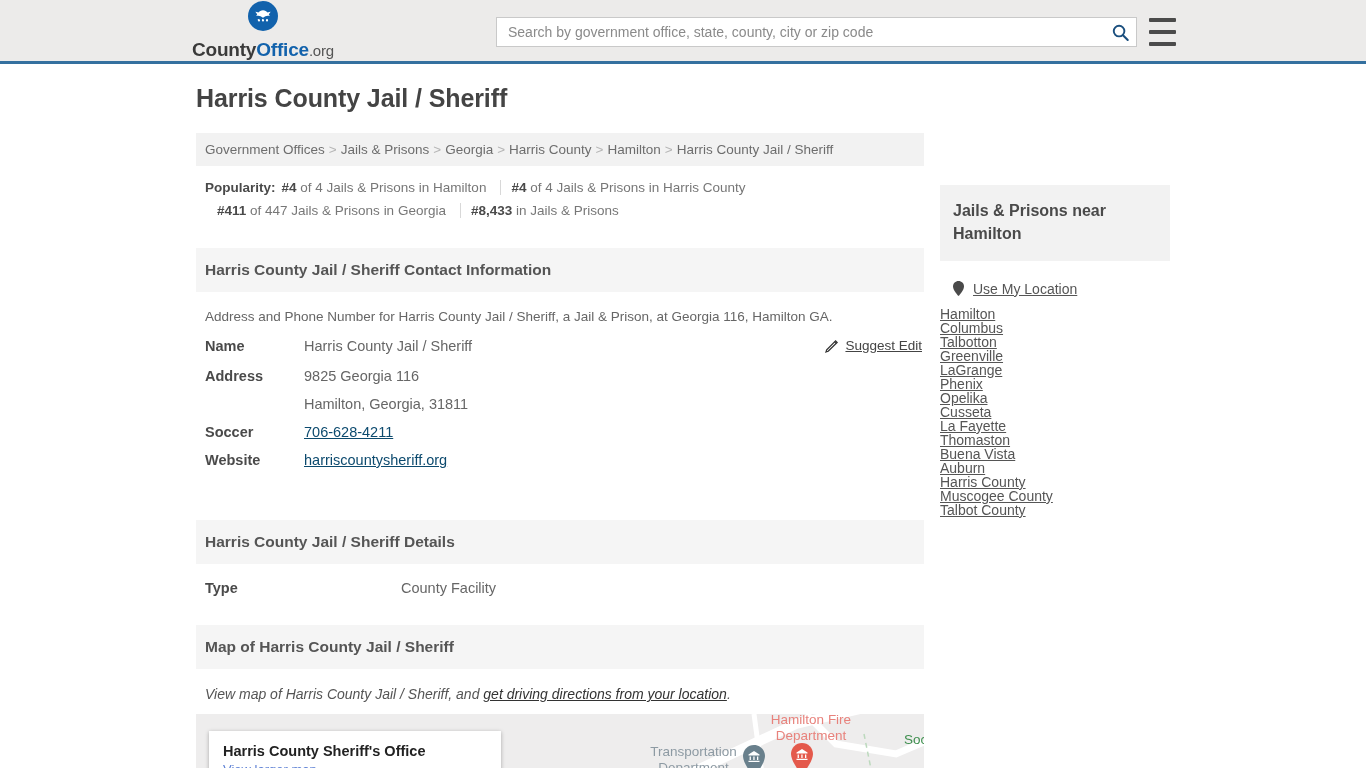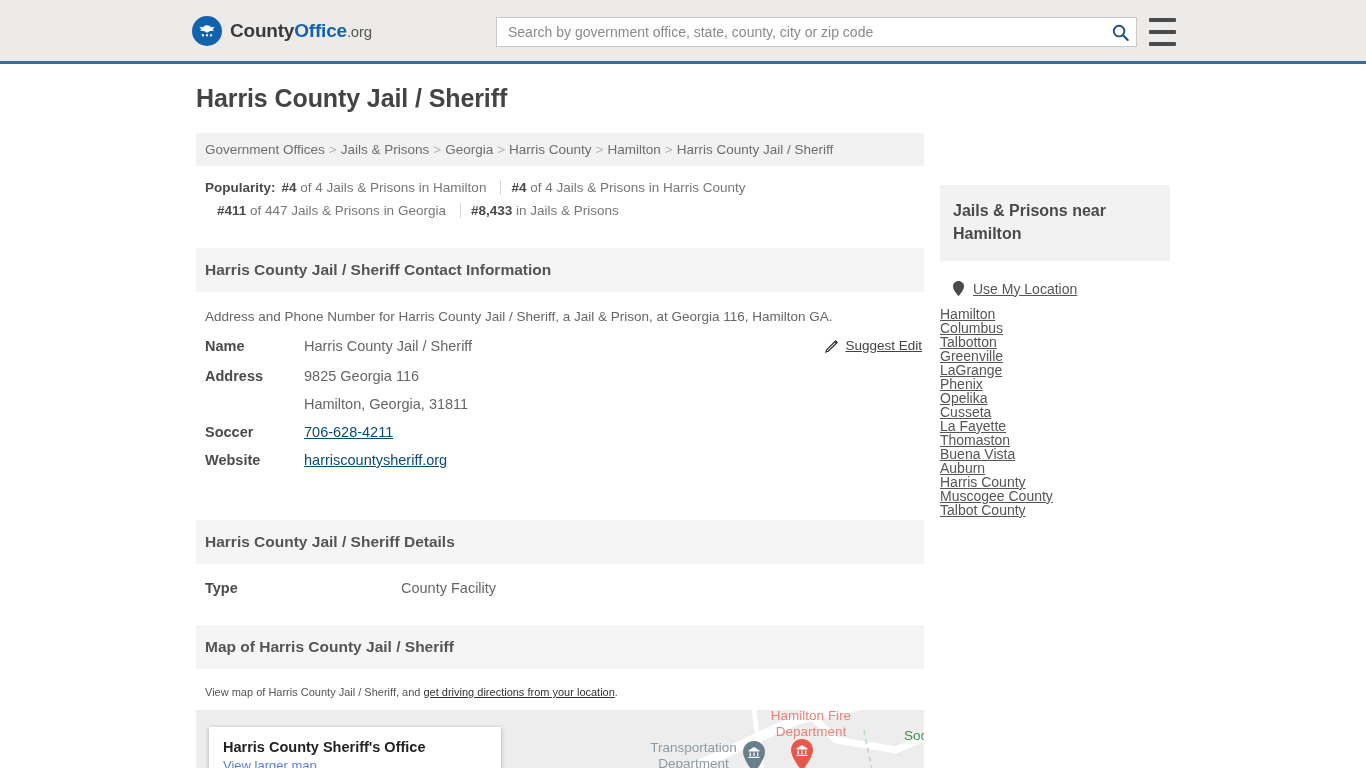--- a/index.html
+++ b/index.html
@@ -20,20 +20,21 @@
     display: flex;
     align-items: center;
     position: relative;
   }
   .logo-wrap {
     display: flex;
     align-items: center;
     margin-left: 192px;
     text-decoration: none;
     gap: 8px;
+    flex-direction: column;
   }
   .logo-mark {
     width: 30px; height: 30px;
     border-radius: 50%;
     background: #1262ac;
     display: flex; flex-direction: column;
     align-items: center; justify-content: center;
     flex: 0 0 auto;
   }
   .logo-text {
@@ -180,23 +181,24 @@
     width: 13px; height: 13px;
     position: relative;
     text-decoration: none;
   }
 
   .details-table td { padding: 8px 0; font-size: 14.5px; }
   .details-key { width: 205px; font-weight: bold; color: #4a4a4a; padding-left: 9px !important; }
   .details-val { color: #666; }
 
   .map-intro {
-    font-size: 11px;
+    font-size: 14px;
     color: #555;
     padding: 17px 9px 12px 9px;
+    font-style: italic;
   }
   .map-intro a { color: #333; text-decoration: underline; }
 
   
   .map-box {
     position: relative;
     width: 728px;
     height: 103px;
     background: #eeeded;
     overflow: hidden;

